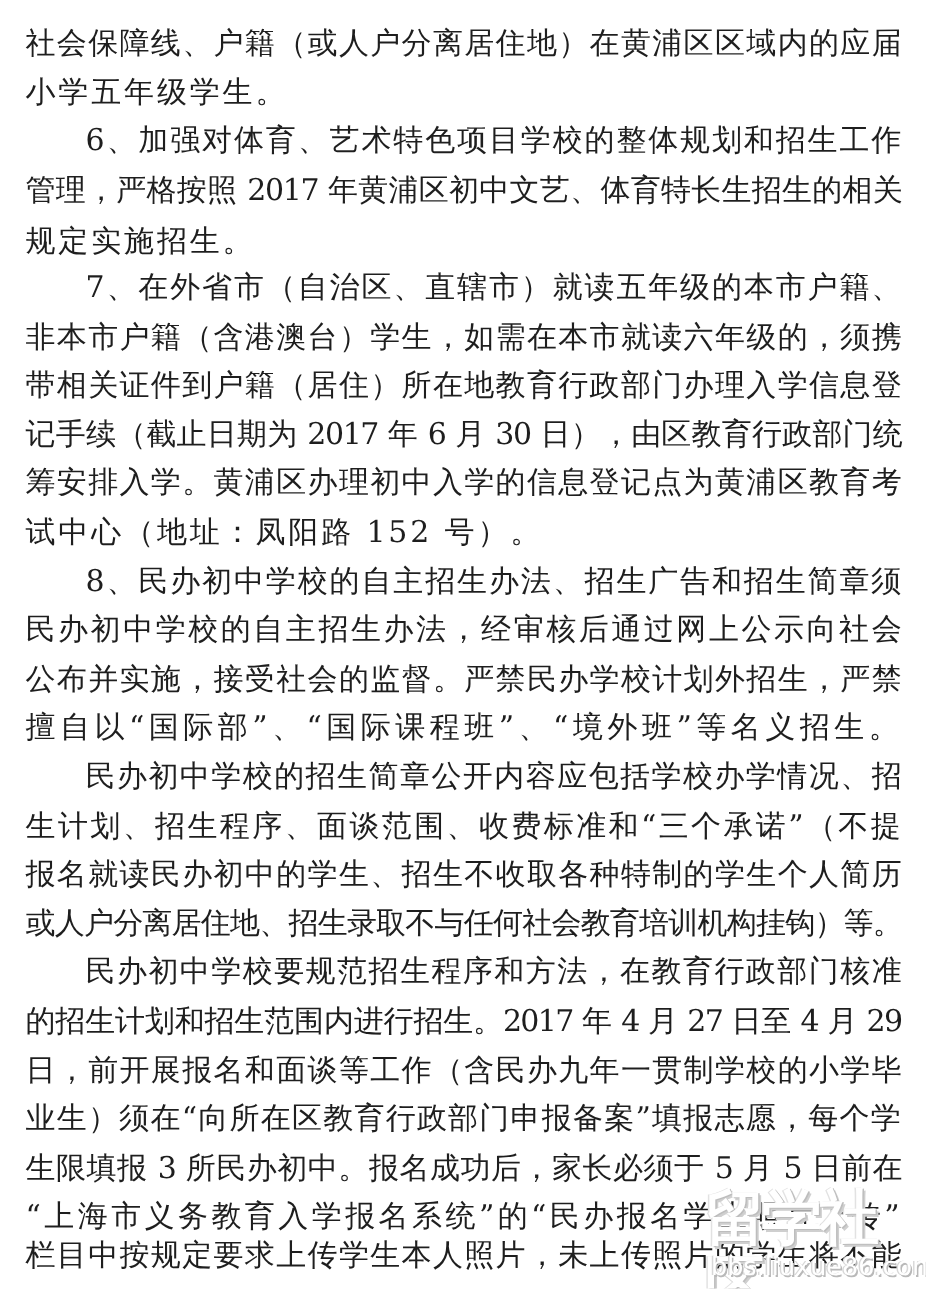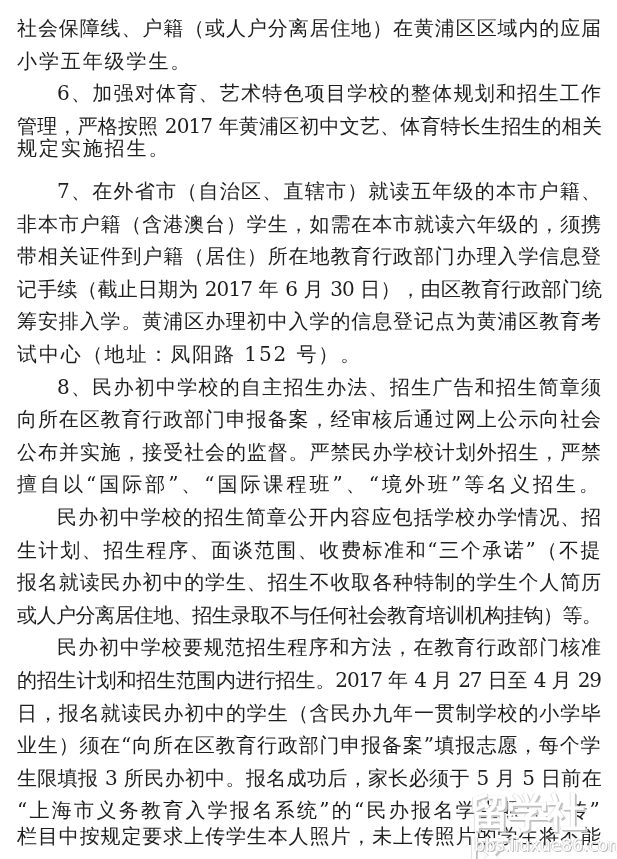--- a/index.html
+++ b/index.html
@@ -36,38 +36,38 @@
 </style>
 </head>
 <body>
 
 <div class="page">
   <div id="lines">
       <div class="line" style="top: 12px; letter-spacing: -0.1px;">社会保障线、户籍（或人户分离居住地）在黄浦区区域内的应届</div>
       <div class="line last" style="top: 44.6px;">小学五年级学生。</div>
       <div class="line indent" style="top: 77.2px; letter-spacing: 0.1px;">6、加强对体育、艺术特色项目学校的整体规划和招生工作</div>
       <div class="line" style="top: 109.8px; letter-spacing: -0.9px;">管理，严格按照 2017 年黄浦区初中文艺、体育特长生招生的相关</div>
-      <div class="line last" style="top: 132px;">规定实施招生。</div>
+      <div class="line last" style="top: 144px;">规定实施招生。</div>
       <div class="line indent" style="top: 175px; letter-spacing: 0.1px;">7、在外省市（自治区、直辖市）就读五年级的本市户籍、</div>
       <div class="line" style="top: 207.6px; letter-spacing: -0.1px;">非本市户籍（含港澳台）学生，如需在本市就读六年级的，须携</div>
       <div class="line" style="top: 240.2px; letter-spacing: -0.1px;">带相关证件到户籍（居住）所在地教育行政部门办理入学信息登</div>
       <div class="line" style="top: 272.8px; letter-spacing: -0.9px;">记手续（截止日期为 2017 年 6 月 30 日），由区教育行政部门统</div>
       <div class="line" style="top: 305.4px; letter-spacing: -0.1px;">筹安排入学。黄浦区办理初中入学的信息登记点为黄浦区教育考</div>
       <div class="line last" style="top: 338px;">试中心（地址：凤阳路 152 号）。</div>
       <div class="line indent" style="top: 370.6px; letter-spacing: 0.1px;">8、民办初中学校的自主招生办法、招生广告和招生简章须</div>
-      <div class="line" style="top: 403.2px; letter-spacing: -0.1px;">向所在区教育行政部门申报备案，经审核后通过网上公示向社会</div>
+      <div class="line" style="top: 403.2px; letter-spacing: -0.1px;">民办初中学校的自主招生办法，经审核后通过网上公示向社会</div>
       <div class="line" style="top: 435.8px; letter-spacing: -0.1px;">公布并实施，接受社会的监督。严禁民办学校计划外招生，严禁</div>
       <div class="line" style="top: 468.4px;">擅自以“国际部”、“国际课程班”、“境外班”等名义招生。</div>
       <div class="line indent" style="top: 501px; letter-spacing: -0.1px;">民办初中学校的招生简章公开内容应包括学校办学情况、招</div>
       <div class="line" style="top: 533.6px; letter-spacing: 0.5px;">生计划、招生程序、面谈范围、收费标准和“三个承诺”（不提</div>
       <div class="line" style="top: 566.2px; letter-spacing: -0.1px;">报名就读民办初中的学生、招生不收取各种特制的学生个人简历</div>
       <div class="line" style="top: 598.8px; letter-spacing: -0.9px;">或人户分离居住地、招生录取不与任何社会教育培训机构挂钩）等。</div>
       <div class="line indent" style="top: 631.4px; letter-spacing: -0.1px;">民办初中学校要规范招生程序和方法，在教育行政部门核准</div>
       <div class="line" style="top: 664px; letter-spacing: -1.1px;">的招生计划和招生范围内进行招生。2017 年 4 月 27 日至 4 月 29</div>
-      <div class="line" style="top: 696.6px; letter-spacing: -0.1px;">日，报名就读民办初中的学生（含民办九年一贯制学校的小学毕</div>
+      <div class="line" style="top: 696.6px; letter-spacing: -0.1px;">日，前开展报名和面谈等工作（含民办九年一贯制学校的小学毕</div>
       <div class="line" style="top: 729.2px; letter-spacing: 0.5px;">业生）须在“向所在区教育行政部门申报备案”填报志愿，每个学</div>
       <div class="line" style="top: 761.8px; letter-spacing: -0.7px;">生限填报 3 所民办初中。报名成功后，家长必须于 5 月 5 日前在</div>
       <div class="line" style="top: 794.4px; letter-spacing: 1.3px;">“上海市义务教育入学报名系统”的“民办报名学生照片上传”</div>
       <div class="line" style="top: 820px; letter-spacing: -0.1px;">栏目中按规定要求上传学生本人照片，未上传照片的学生将不能</div>
     </div>
 
   <div class="watermark">
     <div class="wm-big">留学社区</div>
     <div class="wm-url">bbs.liuxue86.com</div>
   </div>

